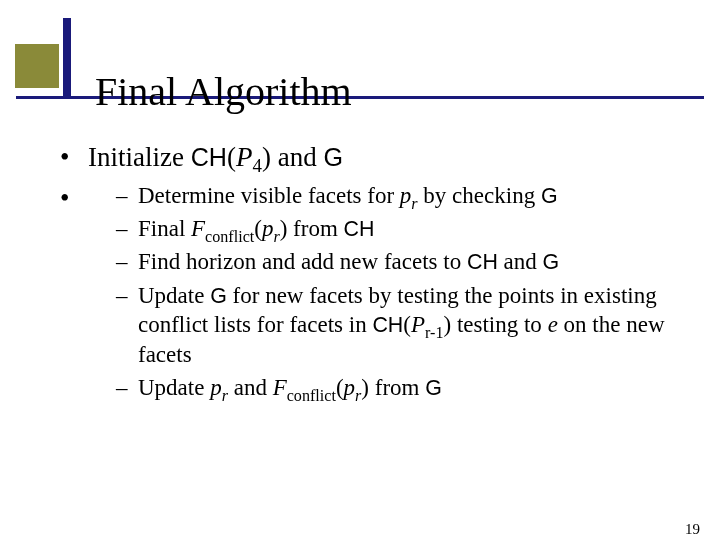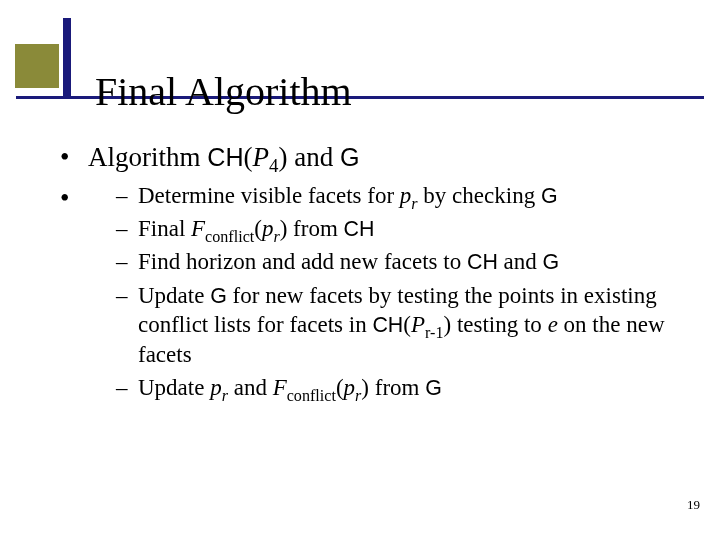--- a/index.html
+++ b/index.html
@@ -90,39 +90,39 @@
     position: absolute;
     left: 0;
     top: 0;
   }
   .sans { font-family: Liberation Sans, sans-serif; font-size: 0.93em; }
   .ital { font-style: italic; }
   sub { font-size: 0.7em; vertical-align: sub; line-height: 0; }
   .pagenum {
     position: absolute;
     right: 20px;
-    bottom: 27px;
-    font-size: 13px;
+    bottom: 2px;
+    font-size: 15px;
   }
 </style>
 </head>
 <body>
 <div class="slide">
 
   <div class="deco-olive"></div>
   <div class="deco-navy"></div>
   <div class="deco-underline"></div>
 
   <div class="title">Final Algorithm</div>
 
   <div class="body">
 
     <div class="bullet">
       <span class="marker">•</span>
-      <span>Algorithm </span>
+      <span>Initialize </span>
       <span class="sans">CH</span><span>(</span><span class="ital">P</span><sub>4</sub><span>)</span>
       <span> and </span>
       <span class="sans">G</span>
     </div>
 
     <div class="bullet">
       <span class="marker">•</span>
     </div>
 
     <div class="sublist">

